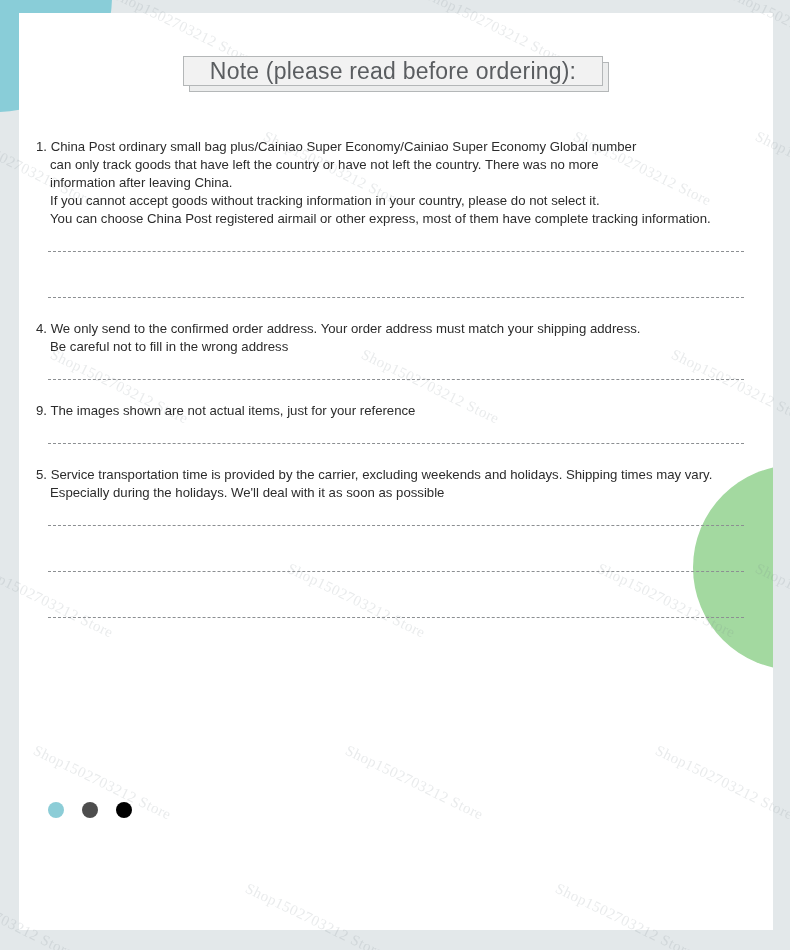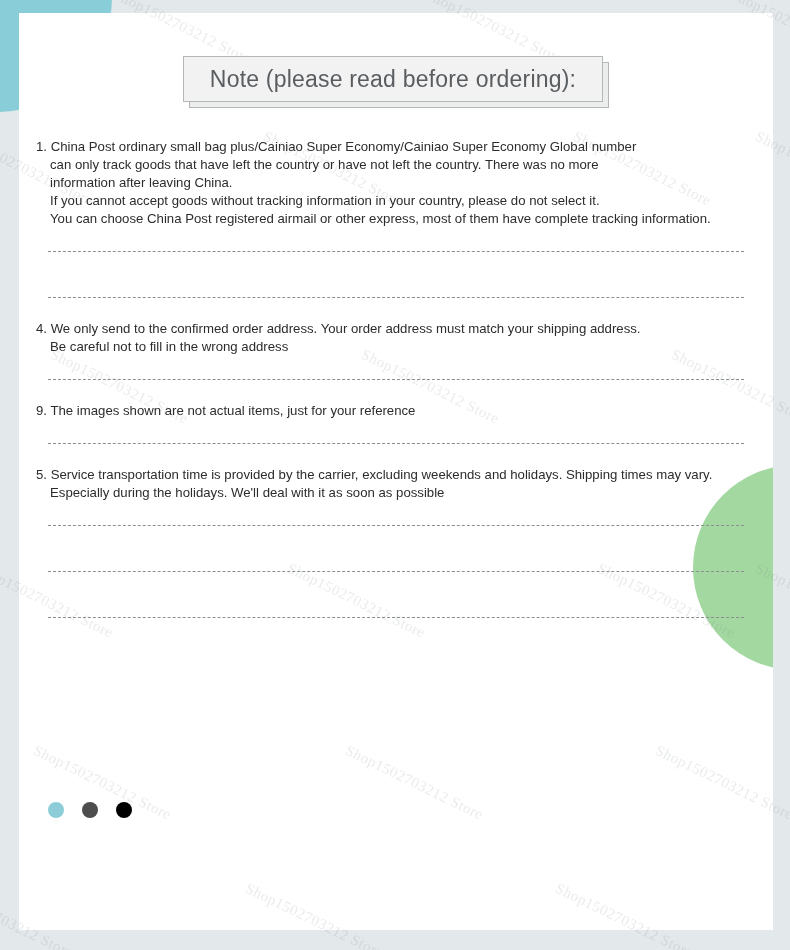--- a/index.html
+++ b/index.html
@@ -101,21 +101,21 @@
     height: 917px;
     z-index: 5;
   }
 
   
   #title-wrap {
     position: absolute;
     left: 164px;
     top: 43px;
     width: 420px;
-    height: 46px;
+    height: 30px;
   }
   #title-shadow {
     position: absolute;
     left: 6px;
     top: 6px;
     width: 100%;
     height: 100%;
     background: #eceded;
     border: 1px solid #b4b7b8;
     box-sizing: border-box;

